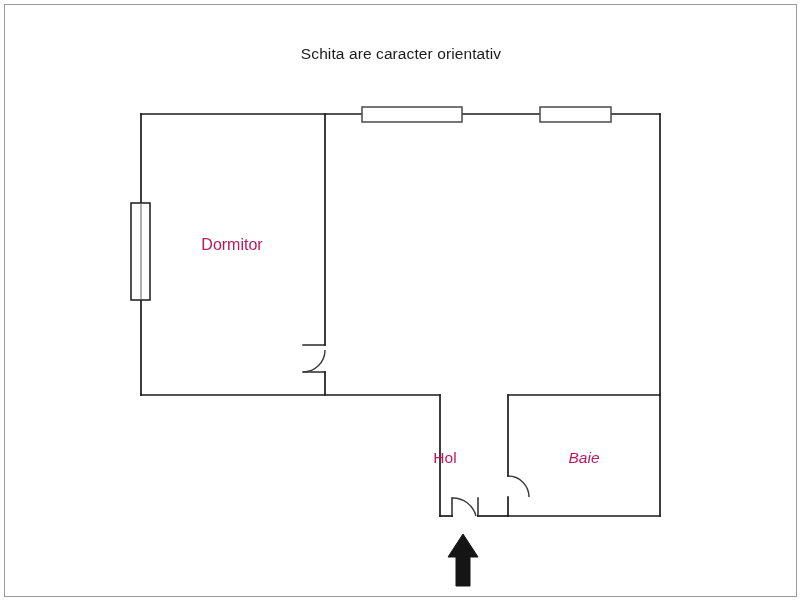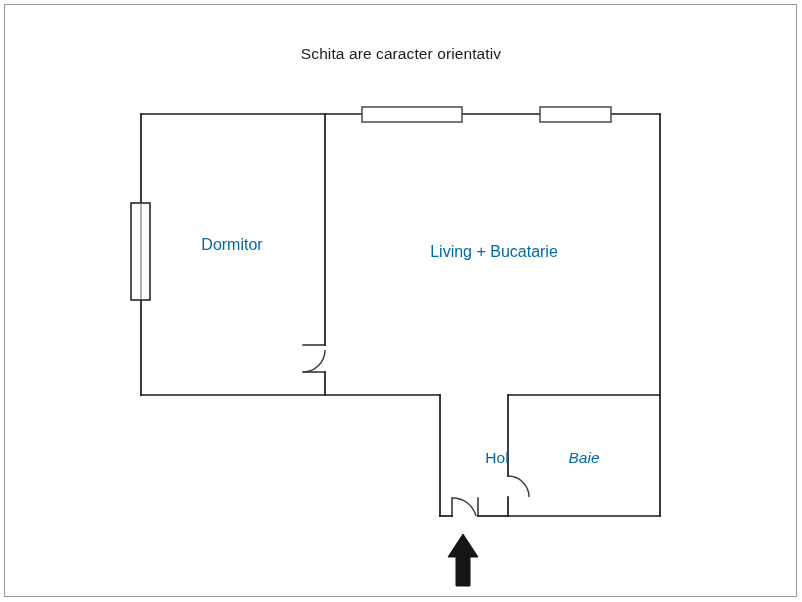--- a/index.html
+++ b/index.html
@@ -41,27 +41,27 @@
     letter-spacing: 0.1px;
   }
   #plan-svg {
     position: absolute;
     left: 0;
     top: 0;
   }
   .room-label {
     position: absolute;
     font-size: 16px;
-    color: #0369a1;
+    color: #be185d;
     white-space: nowrap;
     transform: translate(-50%, -50%);
   }
   #label-dormitor { left: 232px; top: 245px; }
   #label-living   { left: 494px; top: 252px; }
-  #label-hol      { left: 497px; top: 458px; font-size: 15.5px; }
+  #label-hol      { left: 445px; top: 458px; font-size: 15.5px; }
   #label-baie     { left: 584px; top: 458px; font-size: 15.5px; font-style: italic; }
 </style>
 </head>
 <body>
 
 <div id="floorplan-page">
 
   <div id="page-border"></div>
 
   <div id="plan-title">Schita are caracter orientativ</div>
@@ -121,17 +121,16 @@
       <path d="M 508 476 A 21 21 0 0 1 529 497"></path>
       <path d="M 452 498 A 24 24 0 0 1 476 516"></path>
     </g>
 
     <g>
       <path d="M 463 534 L 478 557 L 470 557 L 470 586 L 456 586 L 456 557 L 448 557 Z" fill="#151515" stroke="#151515" stroke-width="1"></path>
     </g>
   </svg>
 
   <div class="room-label" id="label-dormitor">Dormitor</div>
-  <div class="room-label" id="label-living">Living + Bucatarie</div>
   <div class="room-label" id="label-hol">Hol</div>
   <div class="room-label" id="label-baie">Baie</div>
 
 </div>
 
 </body></html>

